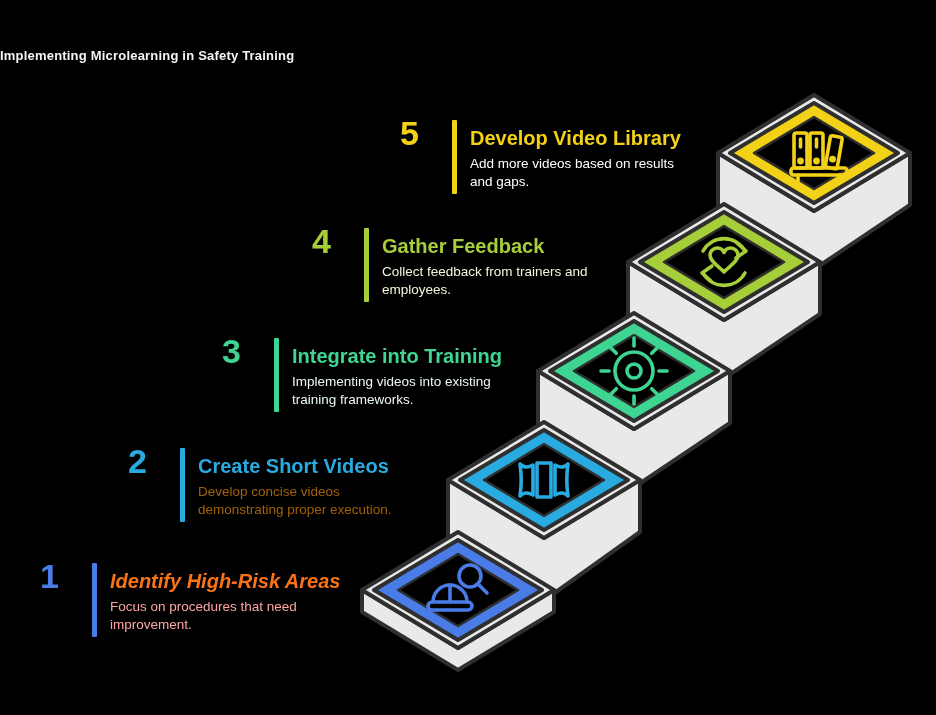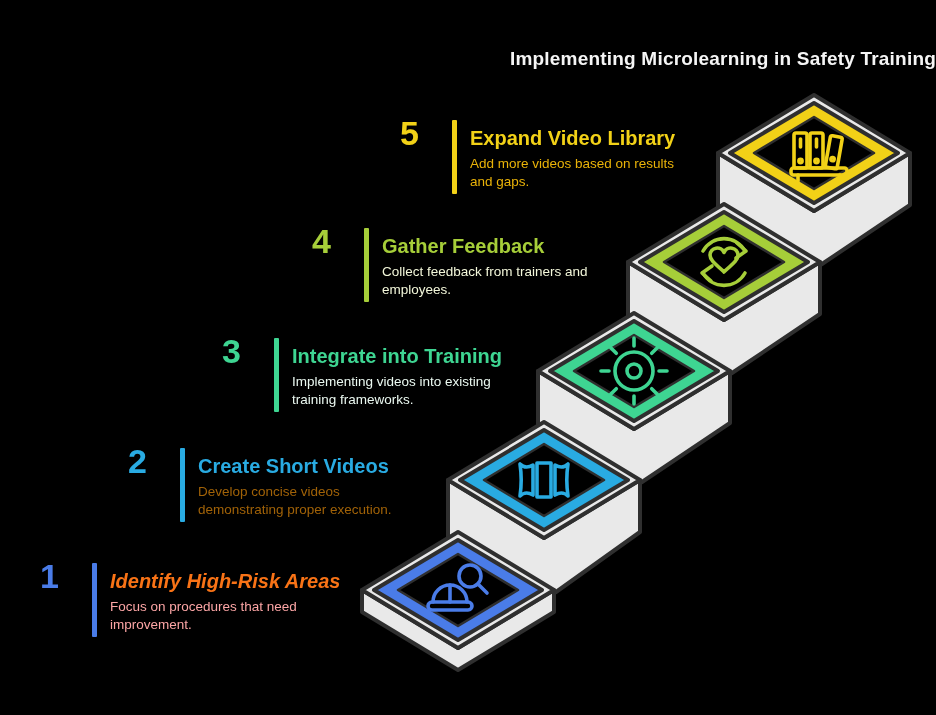--- a/index.html
+++ b/index.html
@@ -5,22 +5,22 @@
   html,body{margin:0;padding:0;background:#000;}
   #stage{
     position:relative;
     width:936px;height:715px;
     background:#000;
     overflow:hidden;
     font-family:"Liberation Sans", sans-serif;
   }
   .heading{
     position:absolute;top:48px;left:0;width:936px;
-    text-align:right;
-    font-size:19px;font-weight:bold;letter-spacing:.2px;
+    text-align:left;
+    font-size:13px;font-weight:bold;letter-spacing:.2px;
     color:#F5F5F5;
   }
   #stairs{position:absolute;left:0;top:0;}
   .row{position:absolute;width:340px;}
   .num{
     position:absolute;left:0;top:0;
     font-size:34px;font-weight:bold;line-height:1;
   }
   .bar{
     position:absolute;left:52px;top:4px;
@@ -128,22 +128,22 @@
         <line x1="-8" y1="-5" x2="-8" y2="12"></line>
         <rect x="-30" y="12" width="44" height="8" rx="4"></rect>
       </g>
     </g>
   </svg>
 
   <div class="row" style="left:400px;top:116px;">
     <div class="num" style="color: rgb(242, 209, 23);">5</div>
     <div class="bar" style="background: rgb(242, 209, 23);"></div>
     <div class="texts">
-      <div class="title" style="color: rgb(242, 209, 23);">Expand Video Library</div>
-      <div class="desc" style="color: #eab308;">Add more videos based on results and gaps.</div>
+      <div class="title" style="color: rgb(242, 209, 23);">Develop Video Library</div>
+      <div class="desc" style="color: #ffffff;">Add more videos based on results and gaps.</div>
     </div>
   </div>
 
   <div class="row" style="left:312px;top:224px;">
     <div class="num" style="color: rgb(166, 206, 57);">4</div>
     <div class="bar" style="background: rgb(166, 206, 57);"></div>
     <div class="texts">
       <div class="title" style="color: rgb(166, 206, 57);">Gather Feedback</div>
       <div class="desc" style="color: rgb(243, 247, 218);">Collect feedback from trainers and employees.</div>
     </div>

